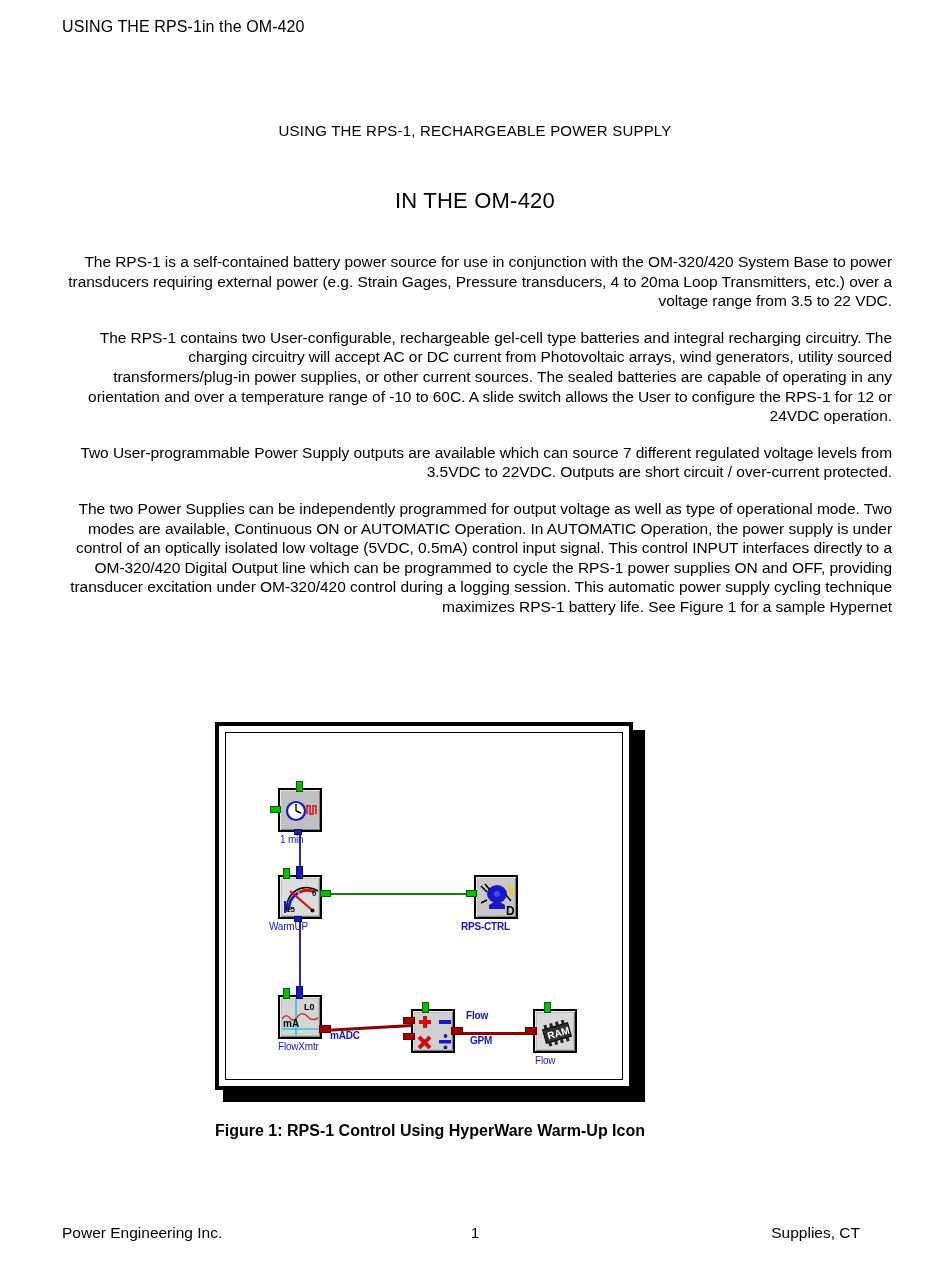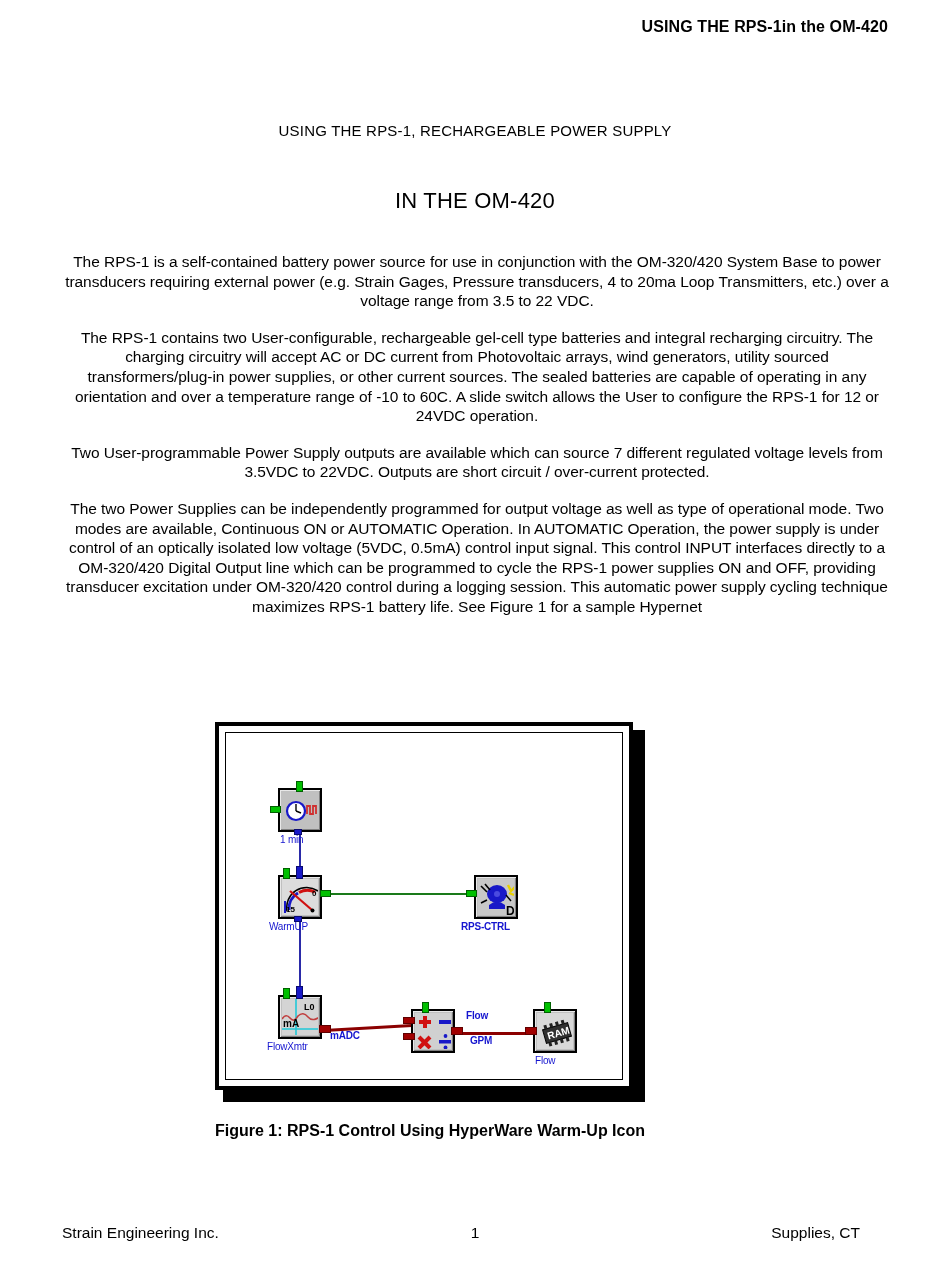--- a/index.html
+++ b/index.html
@@ -21,23 +21,22 @@
     width: 950px;
     height: 1268px;
   }
 
   
   .running-header {
     position: absolute;
     left: 62px;
     top: 18px;
     width: 826px;
-    text-align: right;
     font-size: 16px;
-    font-weight: bold;
+    font-weight: normal;
     letter-spacing: 0.1px;
   }
 
   
   .doc-title {
     position: absolute;
     left: 62px;
     top: 122px;
     width: 826px;
     text-align: center;
@@ -66,21 +65,21 @@
   .section-heading {
     font-size: 17px;
     font-weight: bold;
     margin: 0 0 11px 0;
     letter-spacing: 0.1px;
   }
   .para {
     font-size: 15.5px;
     line-height: 19.6px;
     margin: 0 0 17px 0;
-    text-align: center;
+    text-align: right;
     letter-spacing: -0.05px;
   }
 
   
   .figure-wrap {
     position: absolute;
     left: 215px;
     top: 722px;
     width: 430px;
     height: 380px;
@@ -294,21 +293,21 @@
               <line x1="0" y1="30" x2="40" y2="30" stroke="#20c8d8" stroke-width="1.6"></line>
               <path d="M0 20 Q4 14 8 19 T16 17 Q21 12 26 18 T40 16" fill="none" stroke="#c04040" stroke-width="1.6"></path>
               <text x="22" y="11" font-family="Liberation Sans, sans-serif" font-size="9" font-weight="bold" fill="#000000">L0</text>
               <text x="1" y="28" font-family="Liberation Sans, sans-serif" font-size="10" font-weight="bold" fill="#000000">mA</text>
             </svg>
           </div>
         </div>
         <div class="port v" style="left:57px; top:255px;"></div>
         <div class="port v blue" style="left:70px; top:253px; height:13px;"></div>
         <div class="port red" style="left:93px; top:292px; width:12px; height:8px;"></div>
-        <div class="node-label" style="left:41px; top:308px;">FlowXmtr</div>
+        <div class="node-label" style="left:52px; top:308px;">FlowXmtr</div>
         <div class="node-label" style="left:104px; top:297px; font-weight:bold;">mADC</div>
 
         <div class="node" style="left:185px; top:276px; width:44px; height:44px;">
           <div class="node-inner">
             <svg width="40" height="40" viewBox="0 0 40 40" xmlns="http://www.w3.org/2000/svg">
               <rect x="0" y="0" width="40" height="40" fill="#d0d0d0"></rect>
               <path d="M4 9 h12 M10 3 v12" stroke="#d01010" stroke-width="4" stroke-linecap="butt"></path>
               <rect x="24" y="7" width="13" height="4" fill="#1818c8"></rect>
               <path d="M4 24 L15 35 M15 24 L4 35" stroke="#d01010" stroke-width="4"></path>
               <rect x="24" y="27" width="13" height="3.5" fill="#1818c8"></rect>
@@ -349,18 +348,18 @@
         <div class="port red" style="left:299px; top:294px; width:12px; height:8px;"></div>
         <div class="node-label" style="left:309px; top:322px;">Flow</div>
 
       </div>
     </div>
   </div>
 
   <div class="fig-caption">Figure 1: RPS-1 Control Using HyperWare Warm-Up Icon</div>
 
   <div class="footer">
-    <span class="footer-left">Strain Engineering Inc.</span>
+    <span class="footer-left">Power Engineering Inc.</span>
     <span class="footer-center">1</span>
     <span class="footer-right">Supplies, CT</span>
   </div>
 
 </div>
 
 </body></html>

